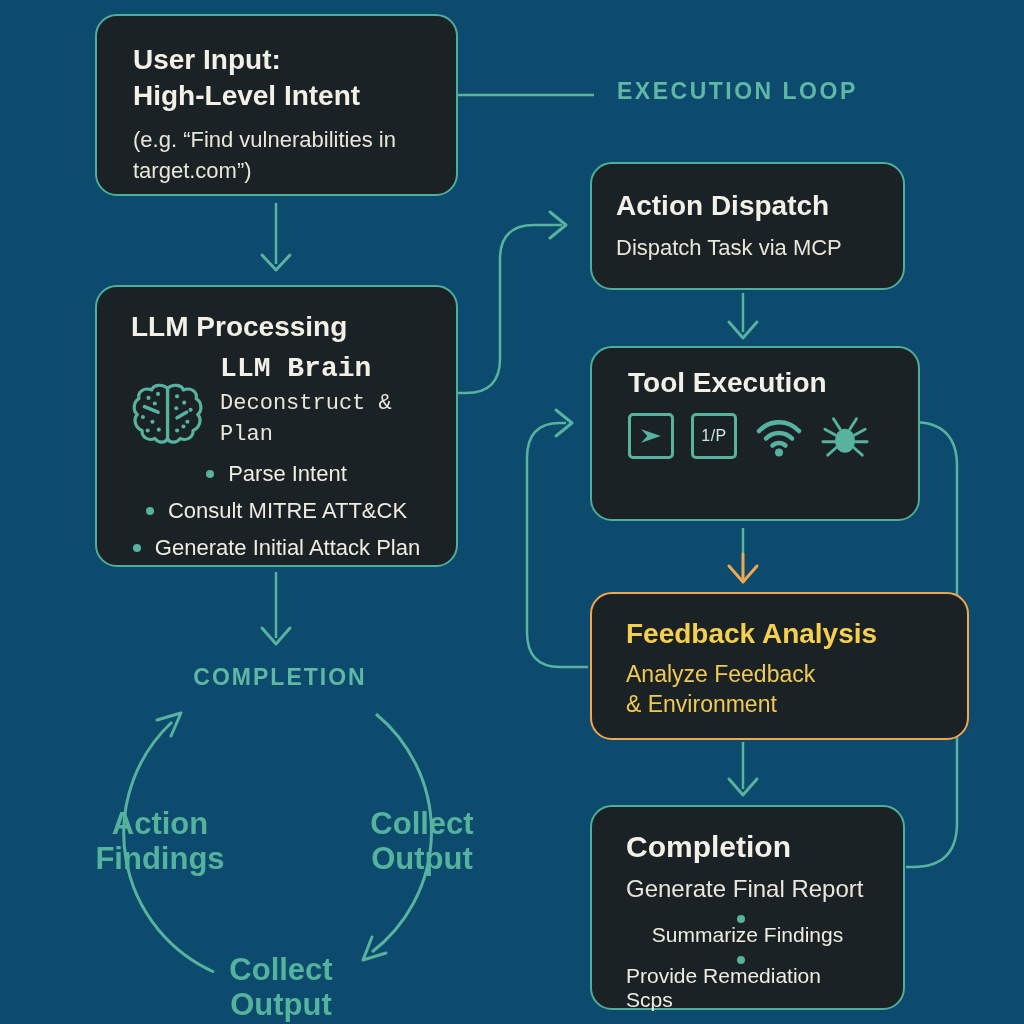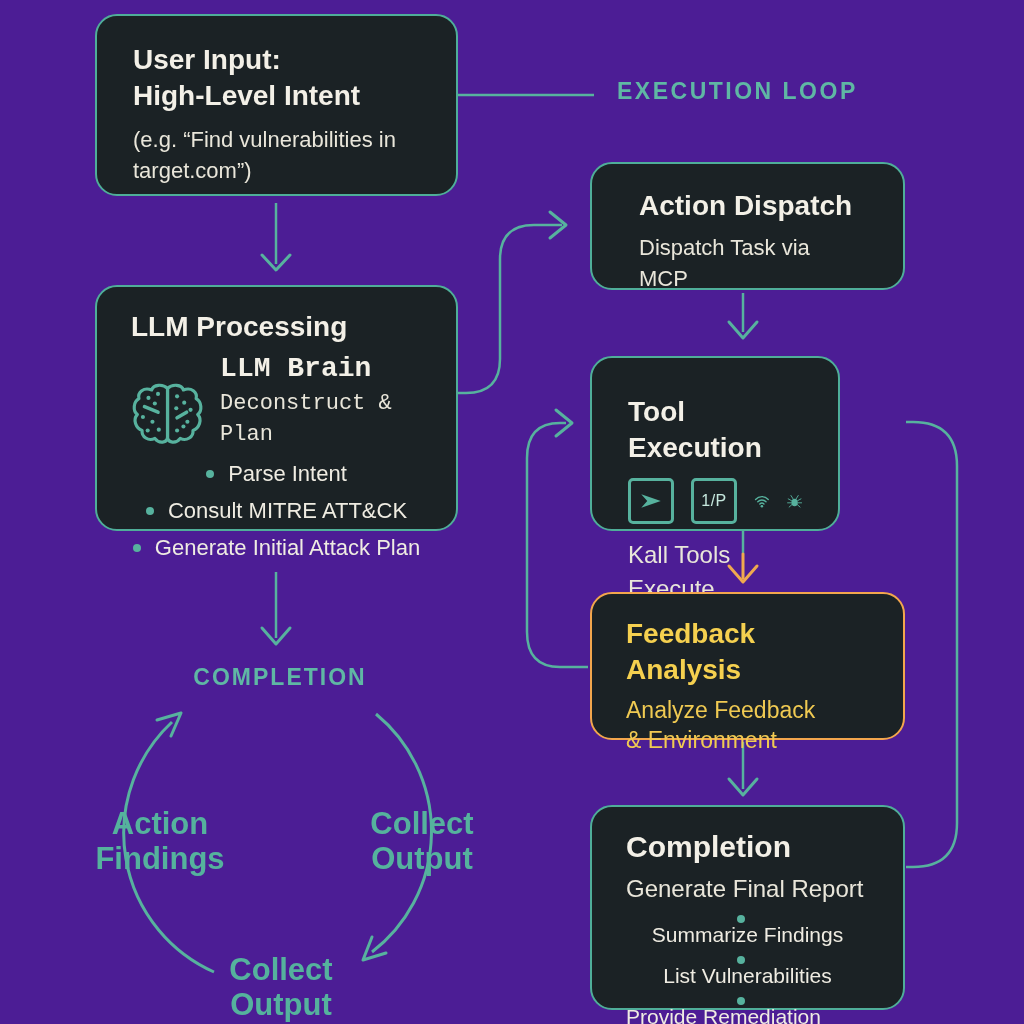--- a/index.html
+++ b/index.html
@@ -1,56 +1,56 @@
 <!DOCTYPE html>
 <html><head>
 <meta charset="utf-8">
 <style>
   html,body{margin:0;padding:0;background:#171c1e;}
   #canvas{
     position:relative;width:1024px;height:1024px;overflow:hidden;
-    background:#4c1d95;font-family:"Liberation Sans",sans-serif;
+    background:#0c4a6e;font-family:"Liberation Sans",sans-serif;
     -webkit-font-smoothing:antialiased;
   }
   svg.connectors{position:absolute;left:0;top:0;pointer-events:none;z-index:1;}
   .node{
     position:absolute;box-sizing:border-box;z-index:2;
     background:#1b2225;border:2.5px solid #4fae99;border-radius:22px;
     color:#f3f0e7;
   }
   .node-title{font-weight:bold;font-size:28px;line-height:1.28;color:#f3f0e7;}
   .node-sub{font-size:22px;line-height:1.42;color:#e9e6da;}
   .bullet-row{display:flex;align-items:center;margin-top:11px;font-size:22px;color:#efece2;justify-content:center;}
   .dot{width:8px;height:8px;border-radius:50%;background:#57b29e;margin-right:14px;flex:none;}
 
   
   #user-input{left:95px;top:14px;width:363px;height:182px;padding:26px 36px;}
   #user-input .node-sub{margin-top:10px;}
 
   
-  #llm-processing{left:95px;top:285px;width:363px;height:246px;padding:22px 34px;}
+  #llm-processing{left:95px;top:285px;width:363px;height:282px;padding:22px 34px;}
   .brain-row{display:flex;align-items:flex-end;gap:16px;margin-top:6px;font-family:Liberation Mono, monospace;}
   .brain-text .node-title{font-size:28px;}
   .brain-text .node-sub{font-size:22px;margin-top:1px;}
   .bullets{margin-top:8px;}
 
   
-  #action-dispatch{left:590px;top:162px;width:315px;height:128px;padding:24px 47px;}
+  #action-dispatch{left:590px;top:162px;width:315px;height:128px;padding:24px 24px;}
   #action-dispatch .node-sub{margin-top:8px;}
 
   
-  #tool-execution{left:590px;top:356px;width:250px;height:175px;padding:36px 36px;}
+  #tool-execution{left:590px;top:346px;width:330px;height:175px;padding:17px 36px;}
   .icons-row{display:flex;align-items:center;gap:17px;margin-top:11px;height:48px;}
   .badge{width:46px;height:46px;box-sizing:border-box;border:3px solid #57b29e;border-radius:5px;
          display:flex;align-items:center;justify-content:center;flex:none;}
   .badge-text{font-size:16px;color:#c6e8de;letter-spacing:.5px;}
   #tool-execution .node-sub{margin-top:13px;font-size:24px;}
 
   
-  #feedback-analysis{left:590px;top:592px;width:315px;height:148px;padding:22px 34px;
+  #feedback-analysis{left:590px;top:592px;width:379px;height:148px;padding:22px 34px;
     border-color:#f3a64d;}
   #feedback-analysis .node-title{color:#f5d04f;font-size:28px;}
   #feedback-analysis .node-sub{color:#f0ca52;font-size:23px;line-height:1.33;margin-top:7px;}
   #feedback-analysis .node-sub + .node-sub{margin-top:0;}
 
   
   #completion{left:590px;top:805px;width:315px;height:205px;padding:21px 34px;}
   #completion .node-title{font-size:30px;}
   #completion .node-sub{font-size:24px;margin-top:6px;}
   #completion .bullet-row{font-size:21px;margin-top:9px;flex-direction:column;}
@@ -205,43 +205,38 @@
           <path d="M15 22 L4 16"></path>
             <path d="M14 29 L2 29"></path>
             <path d="M16 35 L7 43"></path>
           <path d="M35 22 L46 16"></path>
             <path d="M36 29 L48 29"></path>
             <path d="M34 35 L43 43"></path>
         </g>
         <ellipse cx="25" cy="28" rx="10.5" ry="12.5" fill="#57b29e"></ellipse>
       </svg>
     </div>
-    <div class="node-sub">Kall Tools Execute</div>
   </div>
 
   <div class="node" id="feedback-analysis">
     <div class="node-title">Feedback Analysis</div>
     <div class="node-sub">Analyze Feedback</div>
     <div class="node-sub">&amp; Environment</div>
   </div>
 
   <div class="node" id="completion">
     <div class="node-title">Completion</div>
     <div class="node-sub">Generate Final Report</div>
     <div class="bullets">
       <div class="bullet-row">
         <span class="dot"></span>
         <span>Summarize Findings</span>
       </div>
       <div class="bullet-row">
         <span class="dot"></span>
-        <span>List Vulnerabilities</span>
-      </div>
-      <div class="bullet-row">
-        <span class="dot"></span>
         <span>Provide Remediation Scps</span>
       </div>
     </div>
   </div>
 
   <div class="loop-label" id="completion-loop-label">COMPLETION</div>
   <div class="cycle-label" id="cycle-left">
     <div>Action</div>
     <div>Findings</div>
   </div>

